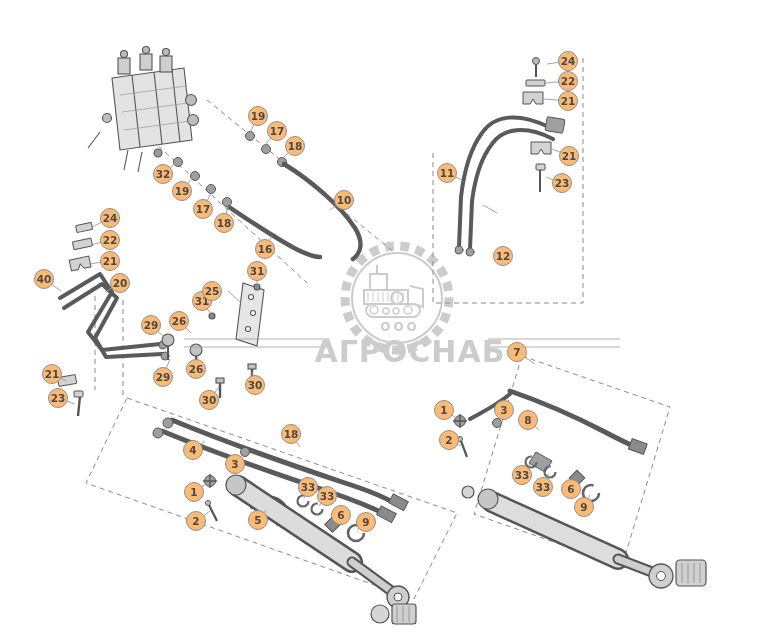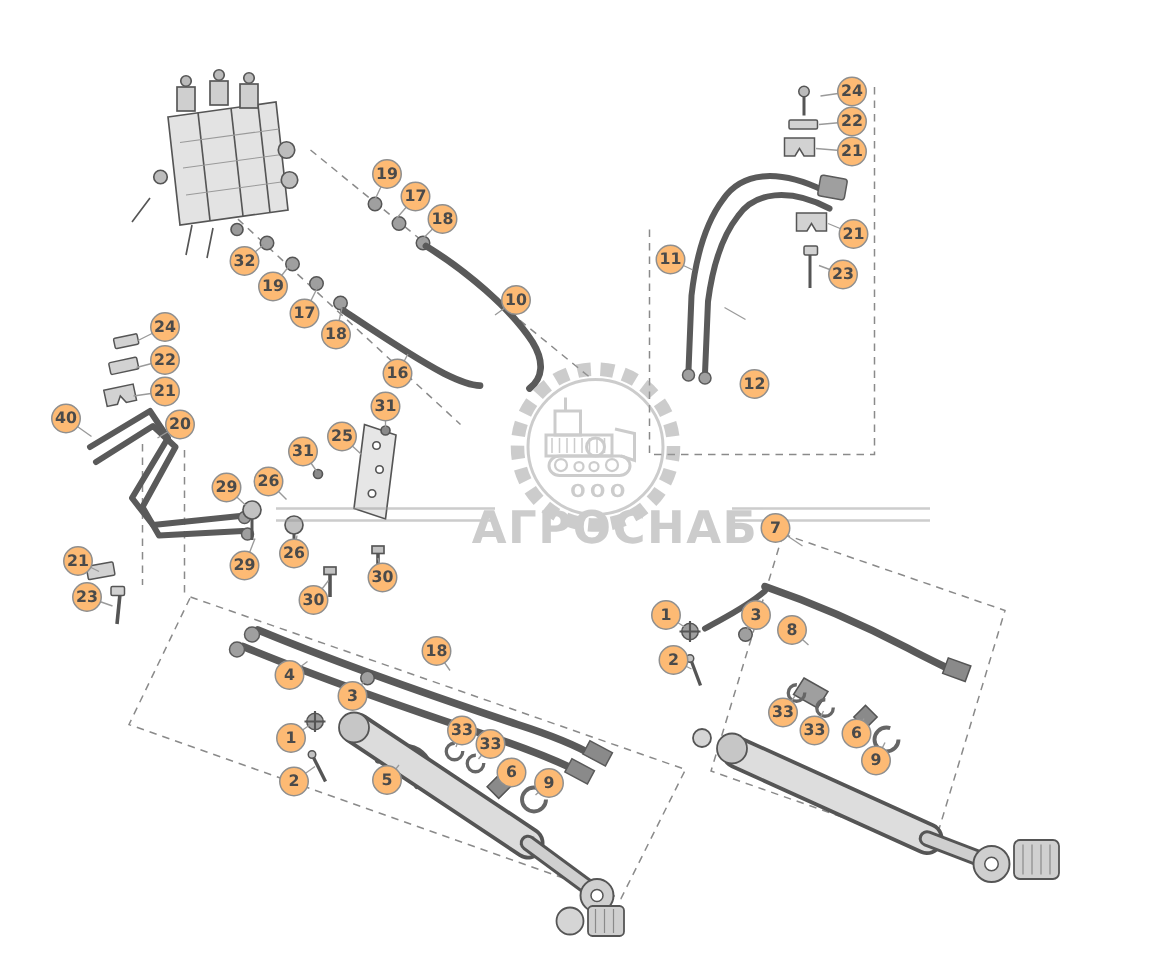--- a/index.html
+++ b/index.html
@@ -286,21 +286,21 @@
       <div class="callout" style="left: 110px; top: 218px;">24</div>
       <div class="callout" style="left: 110px; top: 240px;">22</div>
       <div class="callout" style="left: 110px; top: 261px;">21</div>
       <div class="callout" style="left: 44px; top: 279px;">40</div>
       <div class="callout" style="left: 120px; top: 283px;">20</div>
       <div class="callout" style="left: 52px; top: 374px;">21</div>
       <div class="callout" style="left: 58px; top: 398px;">23</div>
       <div class="callout" style="left: 151px; top: 325px;">29</div>
       <div class="callout" style="left: 179px; top: 321px;">26</div>
       <div class="callout" style="left: 202px; top: 301px;">31</div>
-      <div class="callout" style="left: 228px; top: 291px;">25</div>
+      <div class="callout" style="left: 212px; top: 291px;">25</div>
       <div class="callout" style="left: 257px; top: 271px;">31</div>
       <div class="callout" style="left: 163px; top: 377px;">29</div>
       <div class="callout" style="left: 196px; top: 369px;">26</div>
       <div class="callout" style="left: 209px; top: 400px;">30</div>
       <div class="callout" style="left: 255px; top: 385px;">30</div>
       <div class="callout" style="left: 193px; top: 450px;">4</div>
       <div class="callout" style="left: 235px; top: 464px;">3</div>
       <div class="callout" style="left: 291px; top: 434px;">18</div>
       <div class="callout" style="left: 194px; top: 492px;">1</div>
       <div class="callout" style="left: 196px; top: 521px;">2</div>

